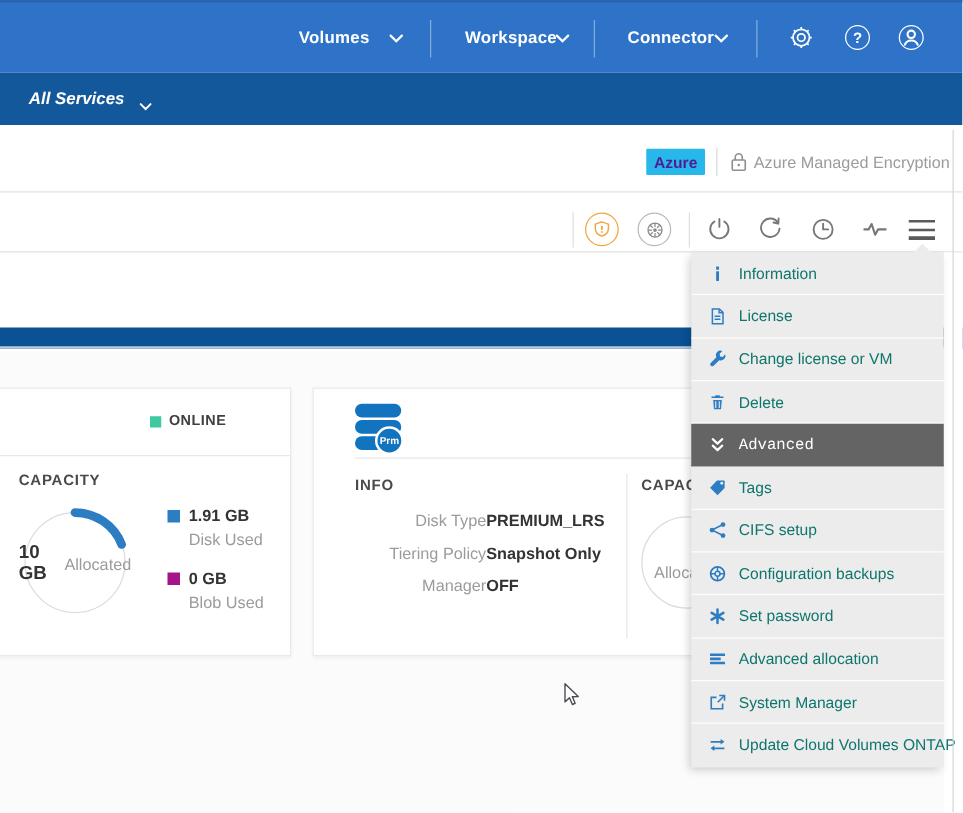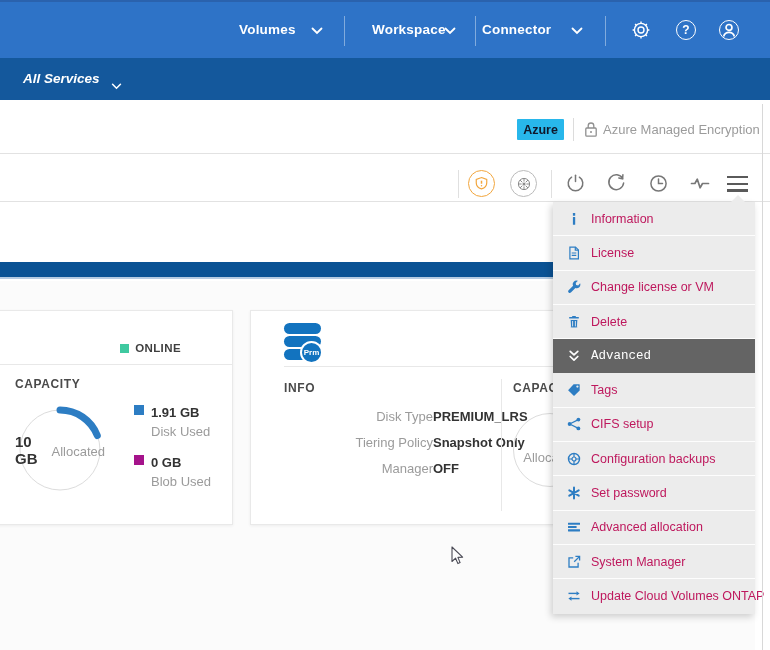--- a/index.html
+++ b/index.html
@@ -26,21 +26,21 @@
   .tb-div{position:absolute;top:14px;width:1px;height:30px;background:rgba(255,255,255,.4);}
   .tb-icon{position:absolute;top:18px;width:20px;height:20px;color:#fff;cursor:pointer;}
   .circle-btn{border:1.4px solid #fff;border-radius:50%;width:20px;height:20px;display:flex;align-items:center;justify-content:center;color:#fff;font-size:12px;font-weight:700;}
 
   
   .services-bar{left:0;top:58px;width:770px;height:42px;background:var(--services-bg);z-index:5;font-style:italic;}
   .services-label{position:absolute;left:23px;top:13px;color:#fff;font-size:13.5px;font-weight:600;}
   .services-chev{position:absolute;left:111px;top:18px;}
 
   
-  .azure-badge{left:517px;top:119px;width:47px;height:21px;background:var(--azure-badge);color:#0f172a;
+  .azure-badge{left:517px;top:119px;width:47px;height:21px;background:var(--azure-badge);color:#4c1d95;
     font-size:12.5px;font-weight:600;display:flex;align-items:center;justify-content:center;border-radius:1px;}
   .hdr-div{left:573px;top:118px;width:1px;height:23px;background:#dcdcdc;}
   .lock-wrap{left:584px;top:121px;width:14px;height:17px;}
   .enc-label{left:603px;top:122px;font-size:13px;color:#9b9b9b;}
 
   .hr1{left:0;top:153px;width:770px;height:1px;background:#e2e2e2;}
   .hr2{left:0;top:201px;width:770px;height:1px;background:#e2e2e2;}
 
   
   .tool-div{top:170px;width:1px;height:28px;background:#e0e0e0;}
@@ -54,59 +54,59 @@
   
   .band{left:0;top:262px;width:770px;height:17px;background:var(--band-bg);border-bottom:2px solid #b5cbe2;}
 
   .content-bg{left:0;top:281px;width:770px;height:369px;background:#fbfbfb;}
 
   
   .card{position:absolute;background:#fff;border:1px solid #e9e9e9;box-shadow:0 1px 3px rgba(0,0,0,.06);}
   .card-left{left:-20px;top:310px;width:253px;height:215px;}
   .card-mid{left:250px;top:310px;width:505px;height:215px;overflow:hidden;text-align:right;}
   .section-title{font-size:12px;font-weight:700;color:#4a4a4a;letter-spacing:.6px;}
-  .online-row{position:absolute;right:51px;top:31px;display:flex;align-items:center;justify-content:space-between;}
+  .online-row{position:absolute;right:51px;top:20px;display:flex;align-items:center;justify-content:space-between;}
   .online-sq{width:9px;height:9px;background:var(--green);margin-right:6px;}
   .online-txt{font-size:11.5px;font-weight:600;color:#3f3f3f;letter-spacing:.4px;}
   .card-hr{position:absolute;left:0;right:0;top:53px;height:1px;background:#e8e8e8;}
   .cap-title{position:absolute;left:34px;top:66px;}
   .donut-wrap{position:absolute;left:34px;top:94px;width:90px;height:90px;}
   .donut-center{position:absolute;left:0;top:0;width:90px;height:90px;display:flex;flex-direction:row;align-items:center;justify-content:center;}
   .donut-val{font-size:15px;font-weight:700;color:#333;}
   .donut-sub{font-size:13px;color:#9b9b9b;margin-top:3px;}
   .legend{position:absolute;left:153px;top:94px;}
   .legend-row{margin-bottom:16px;}
-  .legend-top{display:flex;align-items:flex-start;}
+  .legend-top{display:flex;align-items:center;}
   .legend-square{width:10px;height:10px;margin-right:7px;}
   .legend-val{font-size:13px;font-weight:700;color:#333;}
   .legend-lbl{font-size:13px;color:#9b9b9b;margin:4px 0 0 17px;}
 
   .disk-icon{position:absolute;left:33px;top:12px;width:46px;height:42px;}
   .disk-slab{position:absolute;left:0;width:37px;height:11px;background:#1273bf;border-radius:5.5px/50%;}
   .disk-badge{position:absolute;left:16px;top:18px;width:23px;height:23px;background:#1273bf;border:2px solid #fff;
     border-radius:50%;color:#fff;font-size:8px;font-weight:700;display:flex;align-items:center;justify-content:center;}
   .mid-hr{position:absolute;left:33px;right:0;top:55px;height:1px;background:#e8e8e8;}
   .info-title{position:absolute;left:33px;top:70px;}
   .info-rows{position:absolute;left:33px;top:98px;}
   .info-row{display:flex;margin-bottom:11px;}
-  .info-lbl{width:105px;font-size:13px;color:#9b9b9b;margin-left:44px;}
+  .info-lbl{width:105px;font-size:13px;color:#9b9b9b;}
   .info-val{font-size:13px;font-weight:700;color:#333;}
   .mid-vdiv{position:absolute;left:250px;top:68px;height:132px;width:1px;background:#e8e8e8;}
   .mid-cap-title{position:absolute;left:262px;top:70px;}
   .mid-circle{position:absolute;left:262px;top:102px;width:74px;height:74px;border:1px solid #dcdcdc;border-radius:50%;
     display:flex;align-items:center;justify-content:center;padding-top:14px;}
   .mid-circle span{font-size:13px;color:#9b9b9b;}
 
   
   .menu{left:553px;top:202px;width:202px;background:var(--menu-bg);z-index:10;box-shadow:-2px 3px 7px rgba(0,0,0,.18);}
   .menu-item{height:34.3px;display:flex;align-items:center;padding-left:14px;border-bottom:1px solid rgba(255,255,255,.9);cursor:pointer;}
   .menu-item:last-child{border-bottom:none;}
   .mi-icon{width:14px;height:14px;color:var(--accent);flex:none;}
   .mi-icon svg{width:14px;height:14px;display:block;}
-  .mi-label{margin-left:10px;font-size:12.5px;color:#be185d;white-space:nowrap;}
+  .mi-label{margin-left:10px;font-size:12.5px;color:#0f766e;white-space:nowrap;}
   .menu-item.selected{background:var(--menu-sel);border-bottom:1px solid var(--menu-sel);font-family:Liberation Mono, monospace;}
   .menu-item.selected .mi-label{color:#fff;}
   .menu-item.selected .mi-icon{color:#fff;}
   .menu-wedge{left:730px;top:195px;width:0;height:0;border-left:8px solid transparent;border-right:8px solid transparent;
     border-bottom:8px solid var(--menu-bg);z-index:11;}
 
   .right-strip{left:755px;top:202px;width:15px;height:448px;background:#fff;z-index:9;}
   .right-line{left:762px;top:104px;width:1px;height:546px;background:#d8d8d8;z-index:12;}
 
   .cursor{left:450px;top:546px;width:16px;height:20px;z-index:20;}
@@ -124,21 +124,21 @@
   <span class="tb-div" style="left:344px"></span>
 
   <span class="topnav-label" style="left:372px">Workspace</span>
   <span class="chev" style="left:444px">
     <svg viewBox="0 0 12 8" fill="none" stroke="#fff" stroke-width="1.8" stroke-linecap="round">
         <path d="M1.5 1.5 6 6l4.5-4.5"></path>
       </svg>
   </span>
   <span class="tb-div" style="left:475px"></span>
 
-  <span class="topnav-label" style="left:482px">Connector</span>
+  <span class="topnav-label" style="left:502px">Connector</span>
   <span class="chev" style="left:571px">
     <svg viewBox="0 0 12 8" fill="none" stroke="#fff" stroke-width="1.8" stroke-linecap="round">
         <path d="M1.5 1.5 6 6l4.5-4.5"></path>
       </svg>
   </span>
   <span class="tb-div" style="left:605px"></span>
 
   <span class="tb-icon" style="left:631px">
     <svg viewBox="0 0 20 20" fill="none" stroke="#fff" stroke-width="1.4">
       <circle cx="10" cy="10" r="3"></circle>

